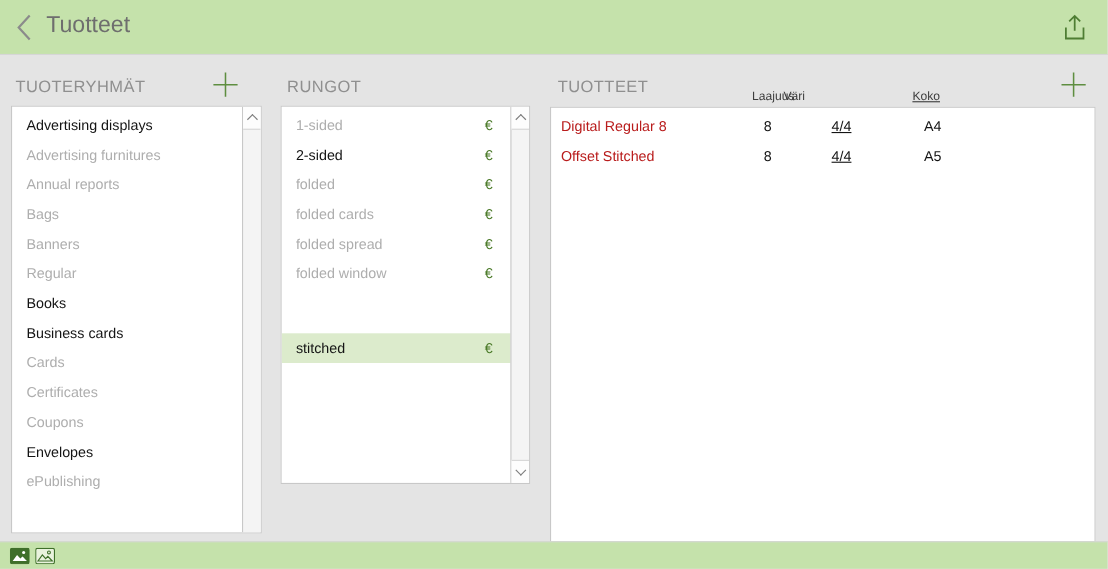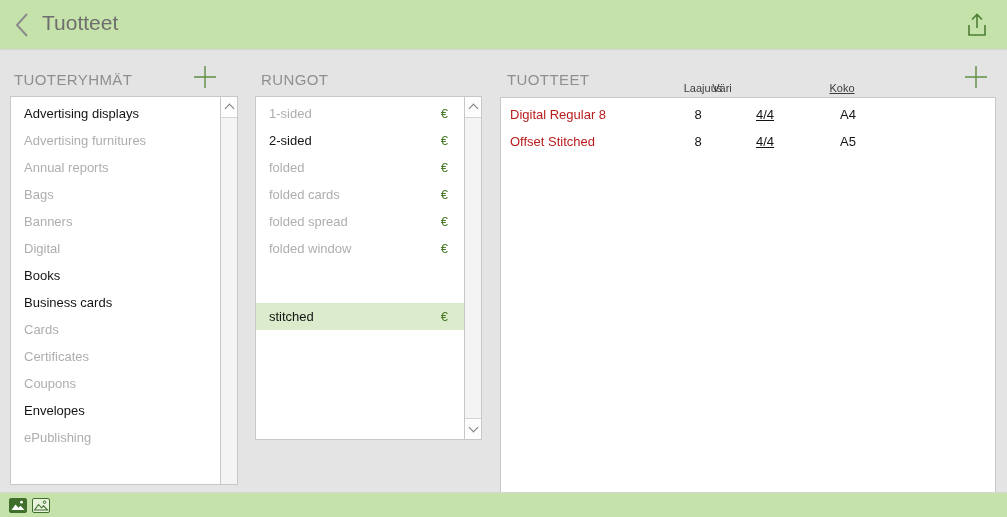--- a/index.html
+++ b/index.html
@@ -104,21 +104,21 @@
 <div class="th th-vari">Väri</div>
 <div class="th th-koko">Koko</div>
 
 <div class="panel panel-groups">
   <div class="list">
     <div class="item active"><span>Advertising displays</span></div>
     <div class="item"><span>Advertising furnitures</span></div>
     <div class="item"><span>Annual reports</span></div>
     <div class="item"><span>Bags</span></div>
     <div class="item"><span>Banners</span></div>
-    <div class="item"><span>Digital</span></div>
+    <div class="item"><span>Regular</span></div>
     <div class="item active"><span>Books</span></div>
     <div class="item active"><span>Business cards</span></div>
     <div class="item"><span>Cards</span></div>
     <div class="item"><span>Certificates</span></div>
     <div class="item"><span>Coupons</span></div>
     <div class="item active"><span>Envelopes</span></div>
     <div class="item"><span>ePublishing</span></div>
   </div>
   <div class="scrollbar">
     <div class="scroll-btn up">

